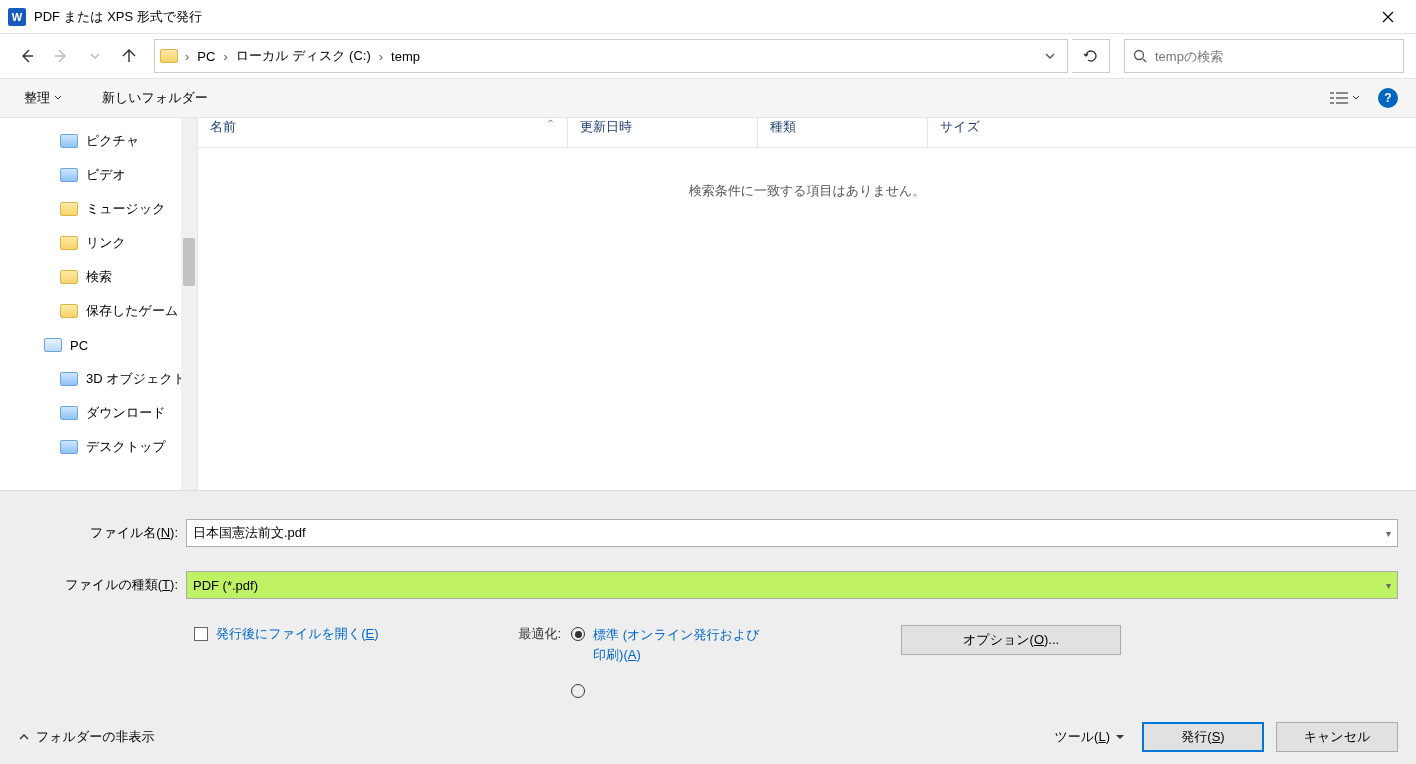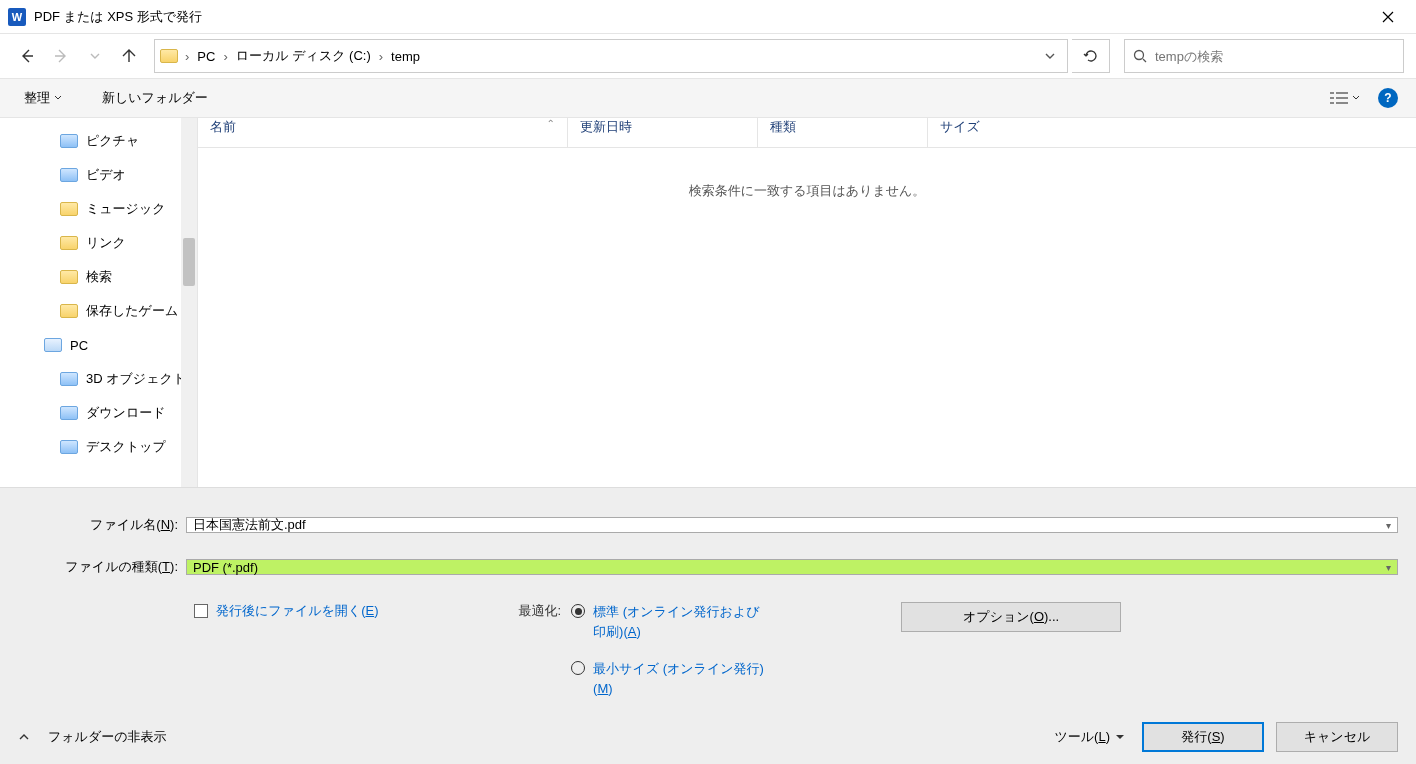--- a/index.html
+++ b/index.html
@@ -50,39 +50,39 @@
 .fv-header .col.type { flex: 0 0 170px; }
 .fv-header .col.size { flex: 0 0 120px; border-right: none; }
 .fv-header .sort-caret { margin-left: auto; color: #888; font-size: 10px; }
 .fv-empty { flex: 1; display: flex; align-items: flex-start; justify-content: center; padding-top: 34px; color: #555; }
 
 
 .bottom { background: #eee; border-top: 1px solid #ddd; padding: 12px 18px 8px 18px; display: flex; flex-direction: column; }
 .row-field { display: flex; align-items: center; margin-bottom: 8px; margin-top: 16px; }
 .row-field .label { width: 168px; text-align: right; padding-right: 8px; }
 .row-field .label u { text-decoration: underline; }
-.row-field .combo { flex: 1; height: 16px; border: 1px solid #aaa; background: #fff; display: flex; align-items: center; padding: 0 6px; }
+.row-field .combo { flex: 1; height: 28px; border: 1px solid #aaa; background: #fff; display: flex; align-items: center; padding: 0 6px; }
 .row-field .combo.grey { background: #bef264; }
 .row-field .combo .chev-d { margin-left: auto; color: #666; font-size: 10px; }
 
 .options-area { display: flex; padding: 18px 0 8px 0; }
 .options-area .open-after { margin-left: 176px; display: flex; align-items: flex-start; gap: 8px; }
 .options-area .open-after .lbl { color: #0066cc; }
 .chk { width: 14px; height: 14px; border: 1px solid #666; background: #fff; display: inline-block; margin-top: 2px; }
 .optimize { margin-left: 140px; display: flex; }
 .optimize .opt-label { color: #333; margin-right: 10px; }
 .optimize .radios { display: flex; flex-direction: column; gap: 18px; max-width: 200px; }
 .optimize .radio-row { display: flex; align-items: flex-start; gap: 8px; }
 .radio { width: 14px; height: 14px; border: 1px solid #333; border-radius: 50%; display: inline-flex; align-items: center; justify-content: center; margin-top: 2px; flex-shrink: 0; }
 .radio.checked::after { content: ""; width: 7px; height: 7px; background: #333; border-radius: 50%; }
 .optimize .radio-row .rlabel { color: #0066cc; line-height: 1.5; }
 .options-btn { margin-left: 130px; width: 220px; height: 30px; border: 1px solid #adadad; background: #e1e1e1; display: flex; align-items: center; justify-content: center; cursor: pointer; }
 
 .footer { display: flex; align-items: center; padding: 16px 0 4px 0; }
-.footer .hide-folders { display: flex; align-items: center; gap: 18px; cursor: pointer; }
+.footer .hide-folders { display: flex; align-items: center; gap: 6px; cursor: pointer; }
 .footer .right-btns { margin-left: auto; display: flex; align-items: center; gap: 12px; }
 .footer .tools { display: flex; align-items: center; gap: 6px; padding: 4px 6px; cursor: pointer; }
 .btn { width: 122px; height: 30px; border: 1px solid #adadad; background: #e1e1e1; display: flex; align-items: center; justify-content: center; cursor: pointer; }
 .btn.primary { border: 2px solid #0078d7; }
 svg { display: block; }
 </style>
 </head>
 <body>
 
 <div class="title-bar">
@@ -261,21 +261,20 @@
     </div>
     <div class="optimize">
       <div class="opt-label">最適化:</div>
       <div class="radios">
         <div class="radio-row">
           <span class="radio checked"></span>
           <span class="rlabel"><span>標準 (オンライン発行および印刷)(</span><u>A</u><span>)</span></span>
         </div>
         <div class="radio-row">
           <span class="radio"></span>
-          <span class="rlabel"><span>最小サイズ (オンライン発行)(</span><u>M</u><span>)</span></span>
         </div>
       </div>
     </div>
     <div class="options-btn">
       <span><span>オプション(</span><u>O</u><span>)...</span></span>
     </div>
   </div>
 
   <div class="footer">
     <div class="hide-folders">

